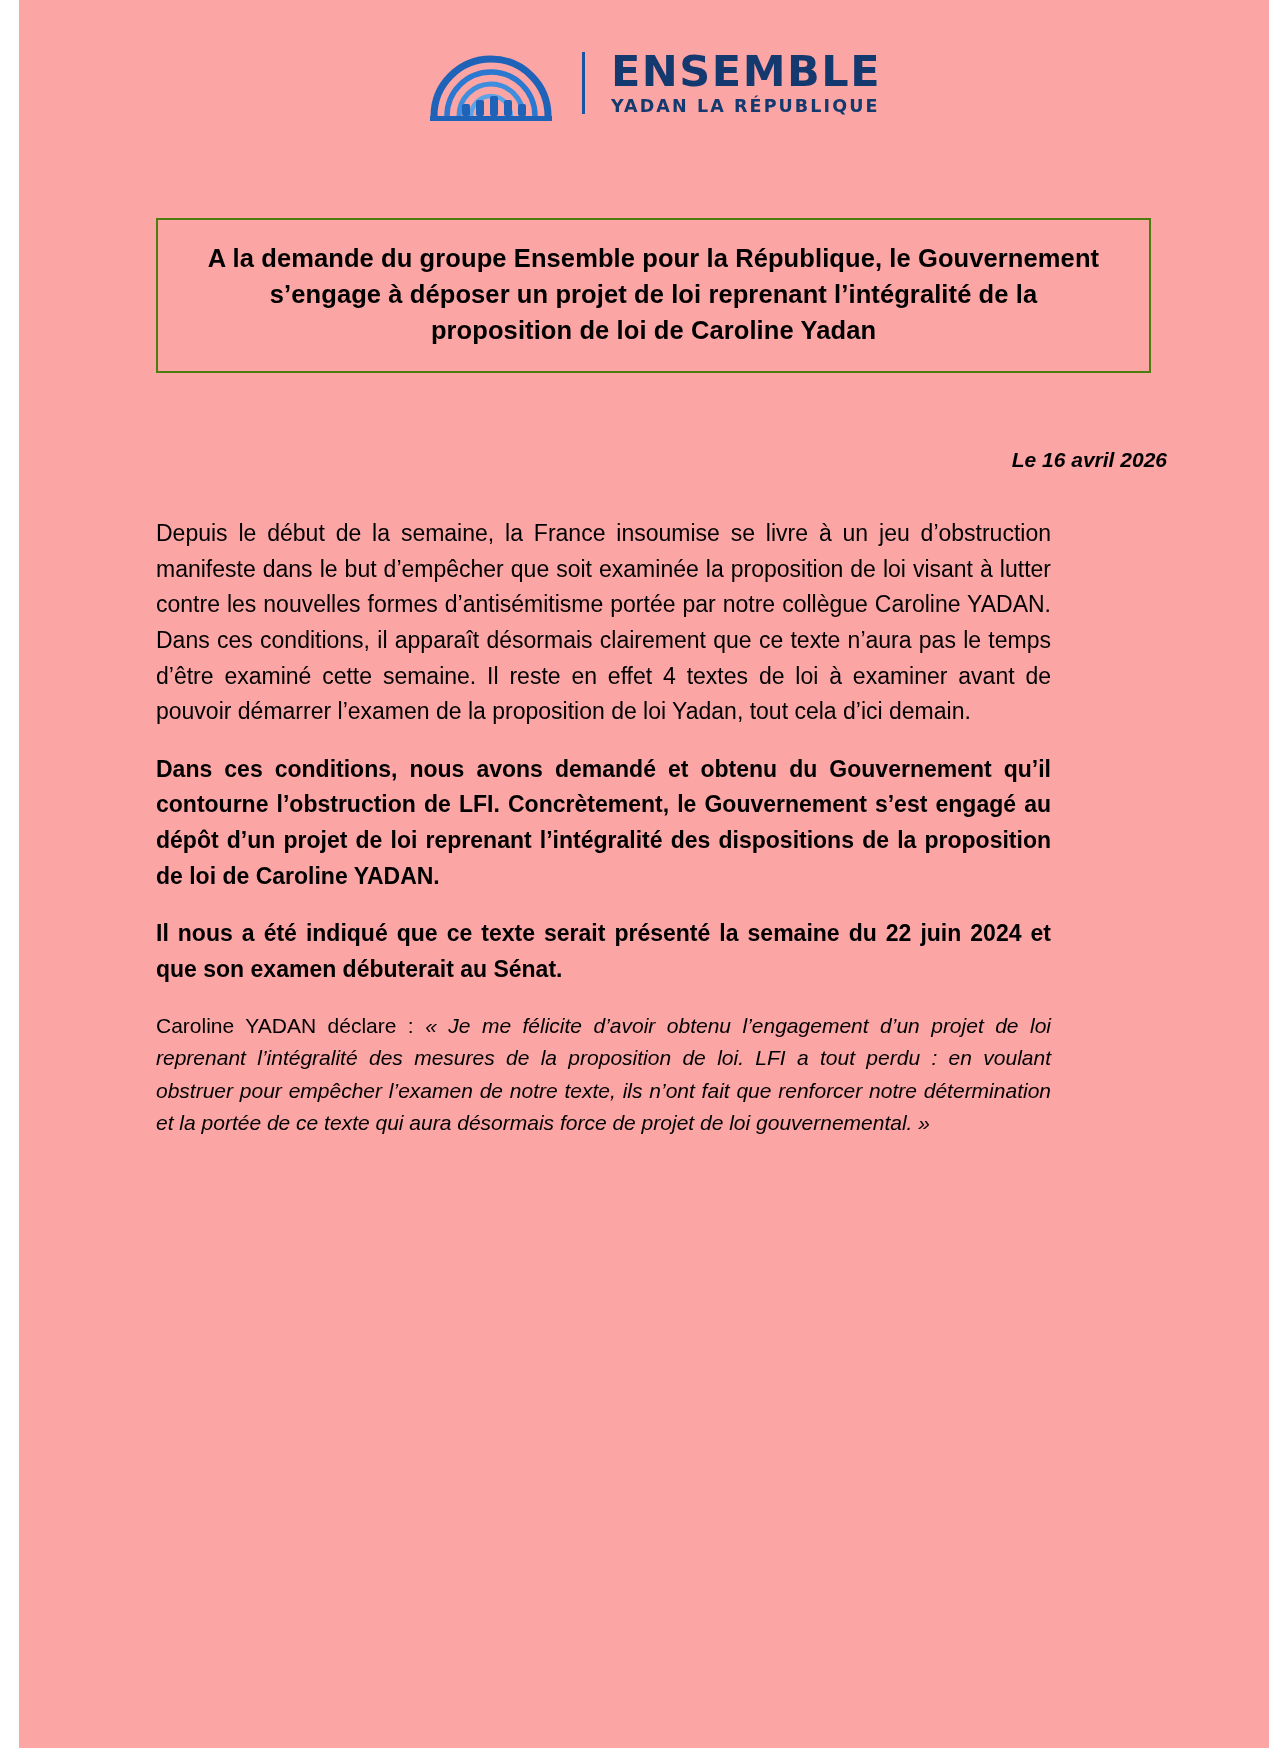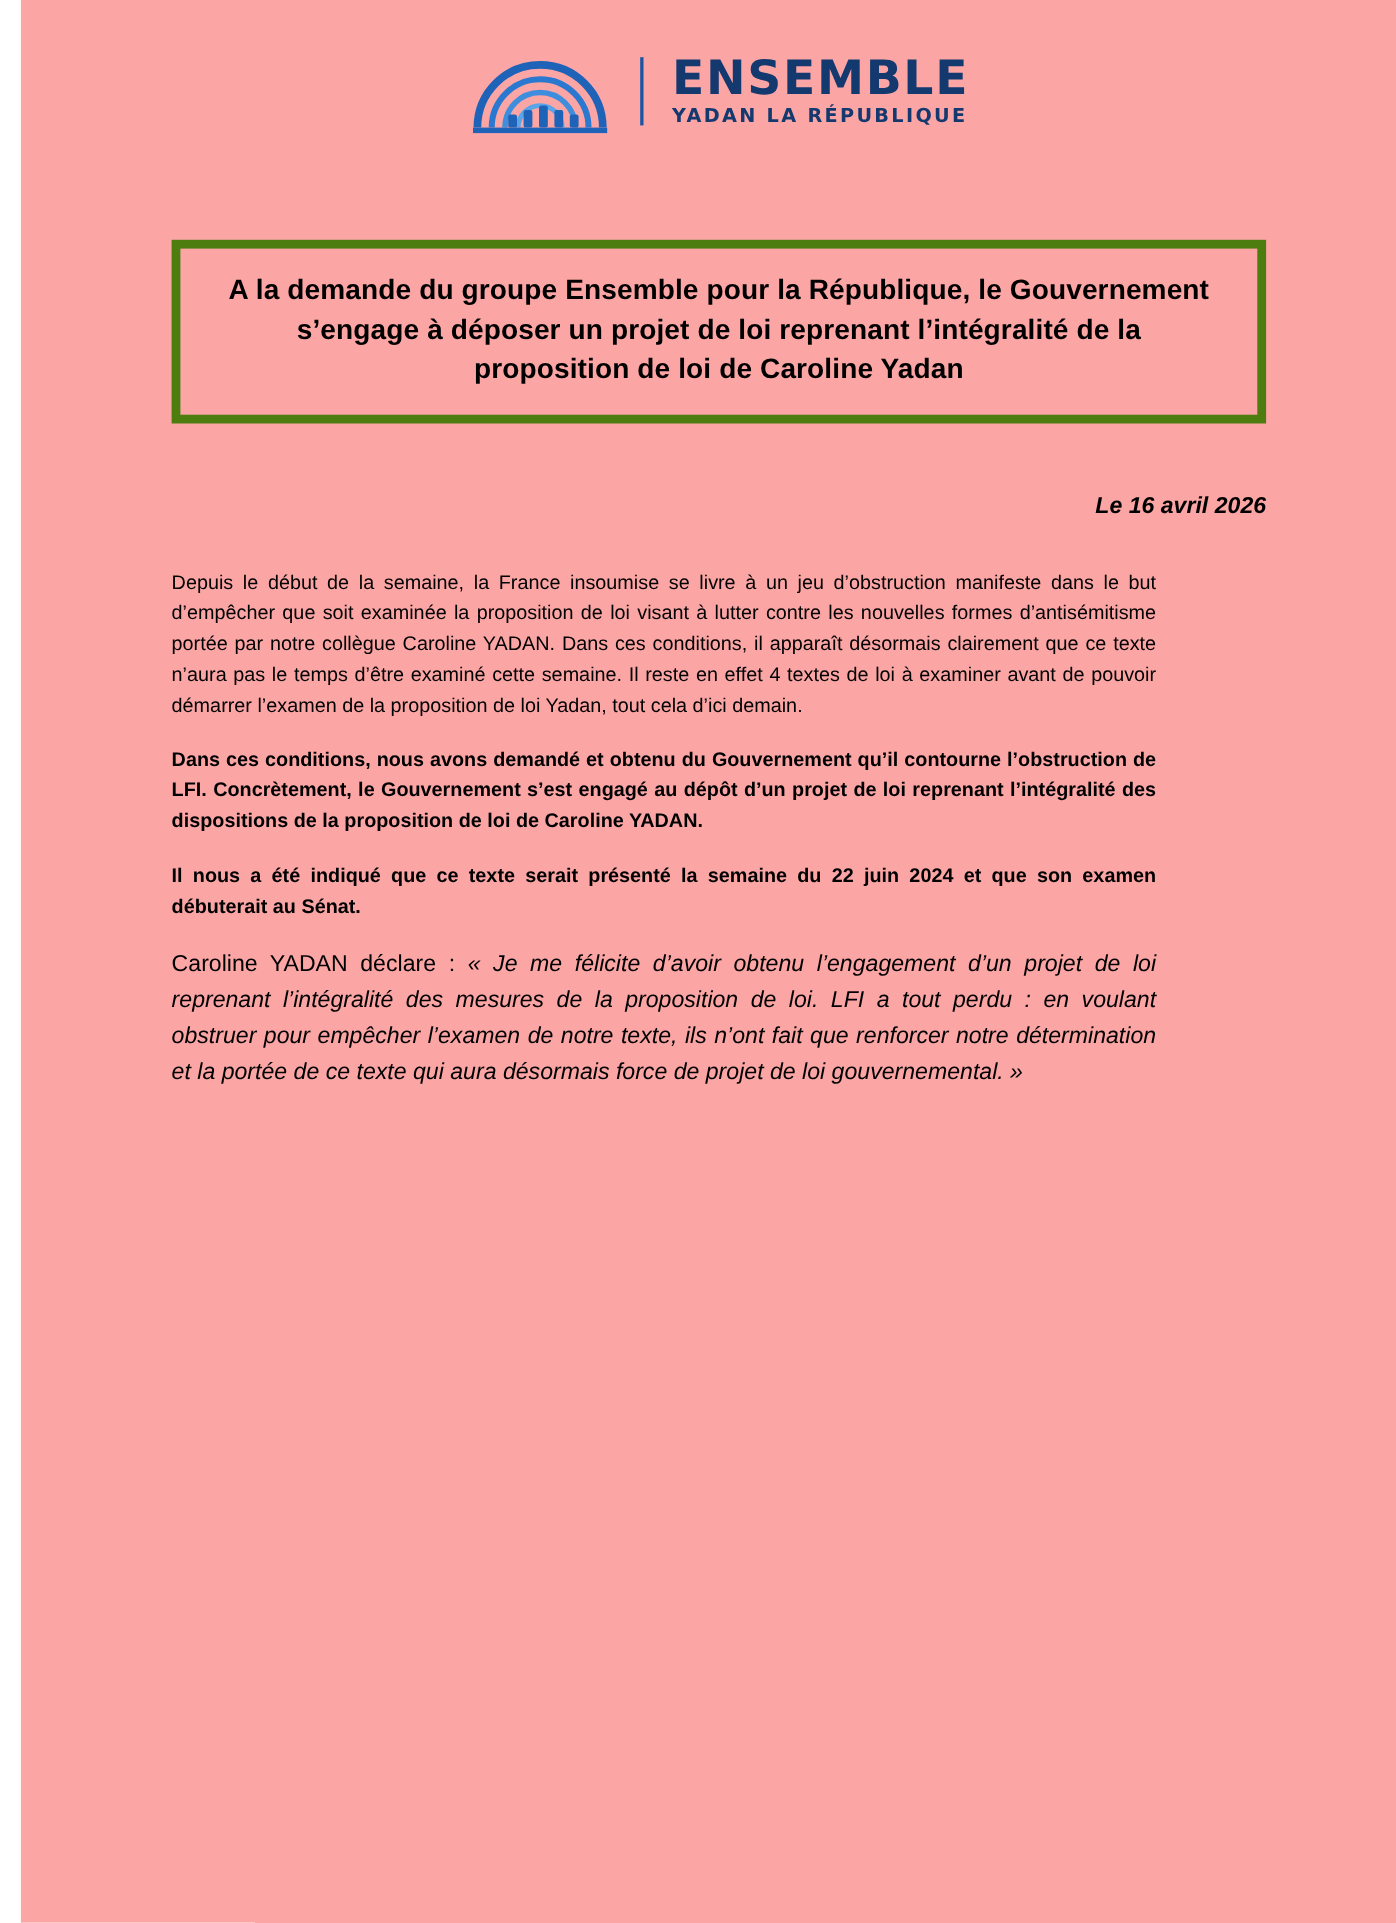--- a/index.html
+++ b/index.html
@@ -80,53 +80,54 @@
     letter-spacing: 0.4px;
     color: #111;
   }
 
   .title-box {
     position: absolute;
     top: 218px;
     left: 137px;
     width: 995px;
     box-sizing: border-box;
-    border: 8px solid #4d7c0f;
+    border: 2px solid #4d7c0f;
     padding: 20px 40px 22px 40px;
     text-align: center;
   }
   .title-box p {
     margin: 0;
     font-weight: 700;
     font-size: 25.5px;
     line-height: 1.42;
     letter-spacing: 0.1px;
   }
 
   .doc-date {
     position: absolute;
     top: 448px;
     left: 0;
     width: 1132px;
     text-align: right;
     font-style: italic;
     font-weight: 700;
     font-size: 21px;
+    padding-left: 16px;
   }
 
   
   .body-text {
     position: absolute;
     top: 516px;
     left: 137px;
     width: 895px;
   }
   .body-text p {
     margin: 0 0 22px 0;
-    font-size: 18px;
+    font-size: 23px;
     line-height: 1.55;
     text-align: justify;
     text-justify: inter-word;
   }
   .body-text p.bold {
     font-weight: 700;
   }
   .body-text p.lead-quote {
     font-size: 21px;
   }

